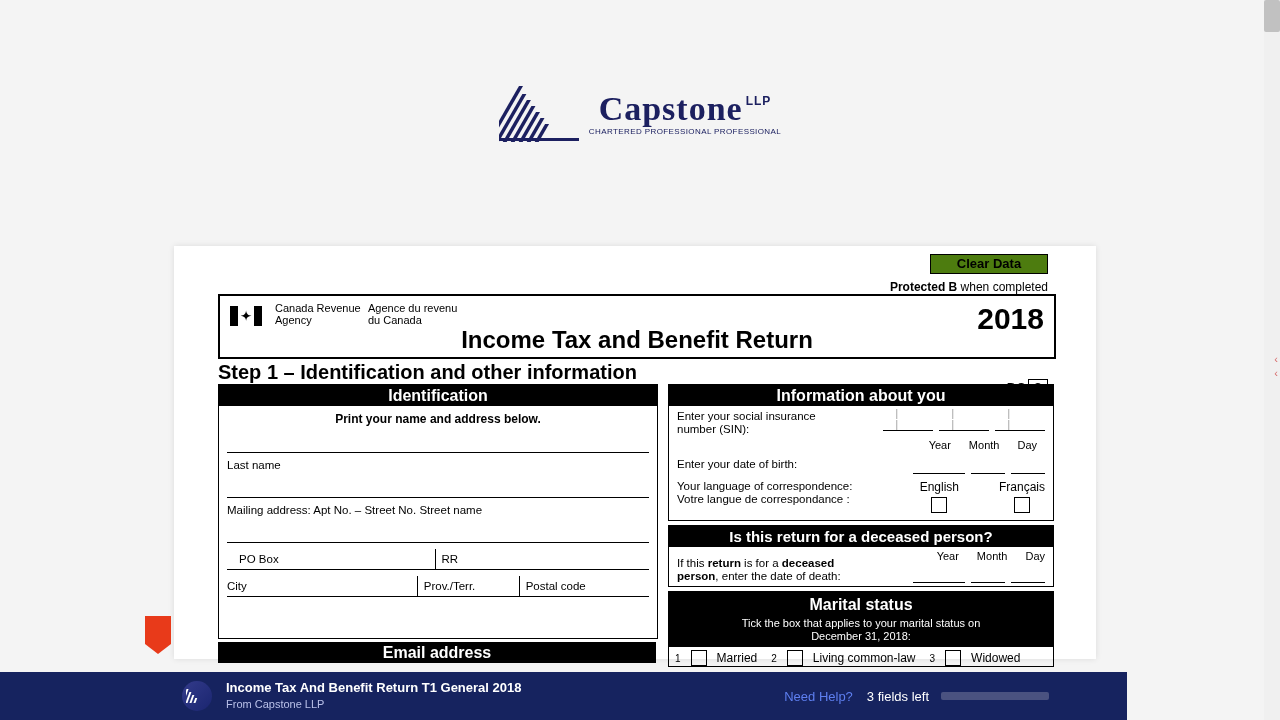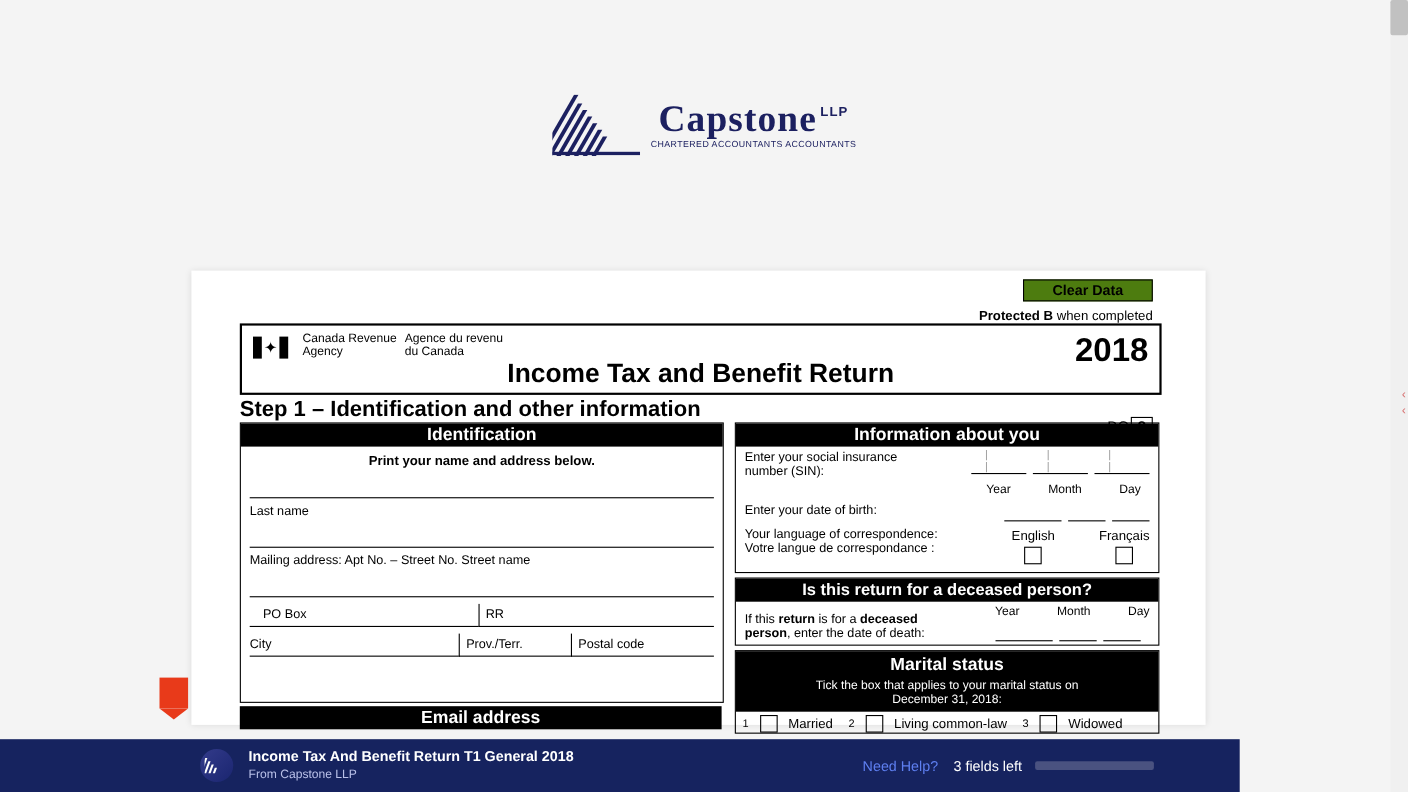--- a/index.html
+++ b/index.html
@@ -48,21 +48,21 @@
   .half{display:flex}
   .half>div{flex:1;border-bottom:1px solid #000;height:20px;margin-top:6px}
   .half>div+div{border-left:1px solid #000;padding-left:6px}
   .label-sm{font-size:11.5px;margin-top:6px}
 
   .sin-row{display:flex;font-size:11.5px;margin-top:4px}
   .sin-text{flex:1;line-height:13px}
   .sin-boxes{display:flex;gap:6px}
   .group3{width:50px;height:20px;border-bottom:1px solid #000;position:relative}
   .group3:before{content:"| |";position:absolute;left:50%;transform:translateX(-50%);bottom:0;font-size:10px;letter-spacing:12px;color:#999}
-  .dob-labels{display:flex;gap:34px;font-size:11px;margin-top:3px;justify-content:flex-end;padding-right:8px}
+  .dob-labels{display:flex;gap:18px;font-size:11px;margin-top:3px;justify-content:flex-end;padding-right:8px}
   .dob-row{display:flex;align-items:center;font-size:11.5px;margin-top:2px}
   .dob-boxes{display:flex;gap:6px;margin-left:auto}
   .y4{width:52px;height:20px;border-bottom:1px solid #000}
   .m2{width:34px;height:20px;border-bottom:1px solid #000}
   .lang-row{display:flex;font-size:11.5px;margin-top:6px}
   .lang-text{flex:1;line-height:13px}
   .lang-opts{display:flex;gap:40px;align-items:flex-end}
   .cb{display:inline-block;width:14px;height:14px;border:1.5px solid #000;vertical-align:middle}
   .lang-opt{text-align:center;font-size:12px}
   .lang-opt .cb{margin-top:3px}
@@ -108,21 +108,21 @@
             <rect x="44" y="20" width="4" height="36"></rect>
         <rect x="52" y="26" width="4" height="30"></rect>
             <rect x="60" y="32" width="4" height="24"></rect>
         <rect x="68" y="38" width="4" height="18"></rect>
           </g>
         <rect x="0" y="52" width="80" height="3" fill="#1c2060"></rect>
         </svg>
     </div>
     <div class="logo-text">
       <div><span class="logo-brand">Capstone</span><span class="logo-brand logo-llp">LLP</span></div>
-      <div class="logo-tag">CHARTERED ACCOUNTANTS ACCOUNTANTS</div>
+      <div class="logo-tag">CHARTERED PROFESSIONAL PROFESSIONAL</div>
     </div>
   </div>
 </div>
 
 <div class="doc">
   <div class="clear-btn">Clear Data</div>
   <div class="prot"><b>Protected B</b> <span>when completed</span></div>
 
   <div class="header-box">
     <div class="flag">

